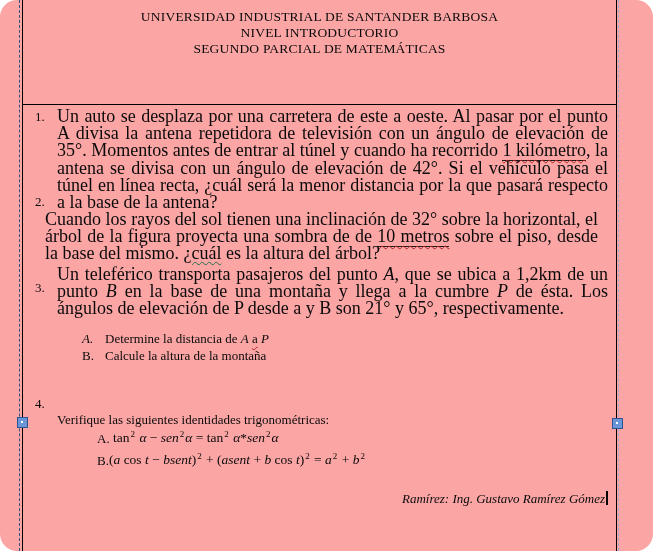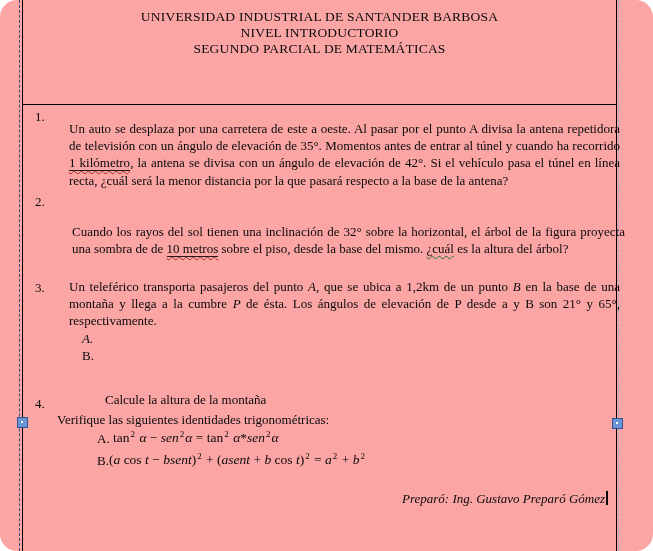--- a/index.html
+++ b/index.html
@@ -10,21 +10,21 @@
   .guide-left{left:19px;border-left:1px dashed #34517c;}
   .guide-right{left:618px;border-left:1px dashed #94aed6;}
   
   .doc{position:absolute;left:22px;top:0;bottom:0;width:595px;box-sizing:border-box;
        border-left:1px solid #000;border-right:1px solid #000;}
   .header-cell{position:absolute;left:0;right:0;top:0;height:105px;box-sizing:border-box;
        border-bottom:1px solid #000;text-align:center;padding-top:9px;}
   .header-cell div{font-size:13.5px;line-height:16px;letter-spacing:.2px;}
   
   .num{position:absolute;font-size:13px;line-height:17.2px;}
-  .para{position:absolute;margin:12px;font-size:13px;line-height:17.2px;text-align:justify;}
+  .para{position:absolute;margin:0;font-size:18px;line-height:17.2px;text-align:justify;}
   .line{position:absolute;font-size:13px;line-height:17.2px;white-space:nowrap;}
   .it{font-style:italic;}
   .u{border-bottom:1px solid #1a1a1a;}
   .wred{text-decoration:underline wavy #b22222;text-decoration-thickness:1px;text-underline-offset:3px;}
   .wgreen{text-decoration:underline wavy #1e7145;text-decoration-thickness:1px;text-underline-offset:2px;}
   .sup{font-size:9px;position:relative;top:-5px;margin:0 1px;font-style:normal;}
   .eq{font-size:13.5px;}
   .footer{position:absolute;right:45px;top:491px;font-size:13px;font-style:italic;white-space:nowrap;}
   .caret{display:inline-block;width:2px;height:14px;background:#000;vertical-align:-2px;margin-left:1px;}
   
@@ -46,36 +46,37 @@
       <div>UNIVERSIDAD INDUSTRIAL DE SANTANDER BARBOSA</div>
       <div>NIVEL INTRODUCTORIO</div>
       <div>SEGUNDO PARCIAL DE MATEMÁTICAS</div>
     </div>
   </div>
 
   <span class="num" style="left:35px;top:108px;">1.</span>
   <p class="para" style="left:57px;top:108px;width:551px;"><span>Un auto se desplaza por una carretera de este a oeste. Al pasar por el punto A divisa la antena repetidora de televisión con un ángulo de elevación de 35°. Momentos antes de entrar al túnel y cuando ha recorrido </span><span class="u wred">1 kilómetro</span><span>, la antena se divisa con un ángulo de elevación de 42°. Si el vehículo pasa el túnel en línea recta, ¿cuál será la menor distancia por la que pasará respecto a la base de la antena?</span></p>
 
   <span class="num" style="left:35px;top:193px;">2.</span>
-  <p class="para" style="left:60px;top:211px;width:553px;"><span>Cuando los rayos del sol tienen una inclinación de 32° sobre la horizontal, el árbol de la figura proyecta una sombra de de </span><span class="u wred">10 metros</span><span> sobre el piso, desde la base del mismo. </span><span class="wgreen">¿cuál</span><span> es la altura del árbol?</span></p>
+  <p class="para" style="left:45px;top:211px;width:553px;"><span>Cuando los rayos del sol tienen una inclinación de 32° sobre la horizontal, el árbol de la figura proyecta una sombra de de </span><span class="u wred">10 metros</span><span> sobre el piso, desde la base del mismo. </span><span class="wgreen">¿cuál</span><span> es la altura del árbol?</span></p>
 
   <span class="num" style="left:35px;top:279px;">3.</span>
   <p class="para" style="left:57px;top:266px;width:551px;"><span>Un teleférico transporta pasajeros del punto </span><span class="it">A</span><span>, que se ubica a 1,2km de un punto </span><span class="it">B</span><span> en la base de una montaña y llega a la cumbre </span><span class="it">P</span><span> de ésta. Los ángulos de elevación de P desde a y B son 21° y 65°, respectivamente.</span></p>
   <span class="line it" style="left:82px;top:330px;">A.</span>
+  <span class="line" style="left:105px;top:330px;"><span>Determine la distancia de </span><span class="it">A</span><span> </span><span class="wred">a</span><span> </span><span class="it">P</span></span>
   <span class="line" style="left:82px;top:347px;">B.</span>
-  <span class="line" style="left:105px;top:347px;margin-top:44px;">Calcule la altura de la montaña</span>
+  <span class="line" style="left:105px;top:347px;">Calcule la altura de la montaña</span>
 
   <span class="num" style="left:35px;top:395px;">4.</span>
   <span class="line" style="left:57px;top:395px;margin-top:16px;">Verifique las siguientes identidades trigonométricas:</span>
 
   <span class="line" style="left:97px;top:430px;">A.</span>
   <span class="line eq" style="left:113px;top:429px;"><span>tan</span><span class="sup">2</span><span> </span><span class="it">α</span><span> − </span><span class="it">sen</span><span class="sup">2</span><span class="it">α</span><span> = tan</span><span class="sup">2</span><span> </span><span class="it">α</span><span>*</span><span class="it">sen</span><span class="sup">2</span><span class="it">α</span></span>
   <span class="line" style="left:97px;top:452px;">B.</span>
   <span class="line eq" style="left:109px;top:451px;"><span>(</span><span class="it">a</span><span> cos </span><span class="it">t</span><span> − </span><span class="it">bsent</span><span>)</span><span class="sup">2</span><span> + (</span><span class="it">asent</span><span> + </span><span class="it">b</span><span> cos </span><span class="it">t</span><span>)</span><span class="sup">2</span><span> = </span><span class="it">a</span><span class="sup">2</span><span> + </span><span class="it">b</span><span class="sup">2</span></span>
 
   <div class="footer">
-    <span>Preparó: Ing. Gustavo Preparó Gómez</span><span class="caret"></span>
+    <span>Ramírez: Ing. Gustavo Ramírez Gómez</span><span class="caret"></span>
   </div>
 
   <div class="handle handle-left"></div>
   <div class="handle handle-right"></div>
 
 </div>
 
 </body></html>

